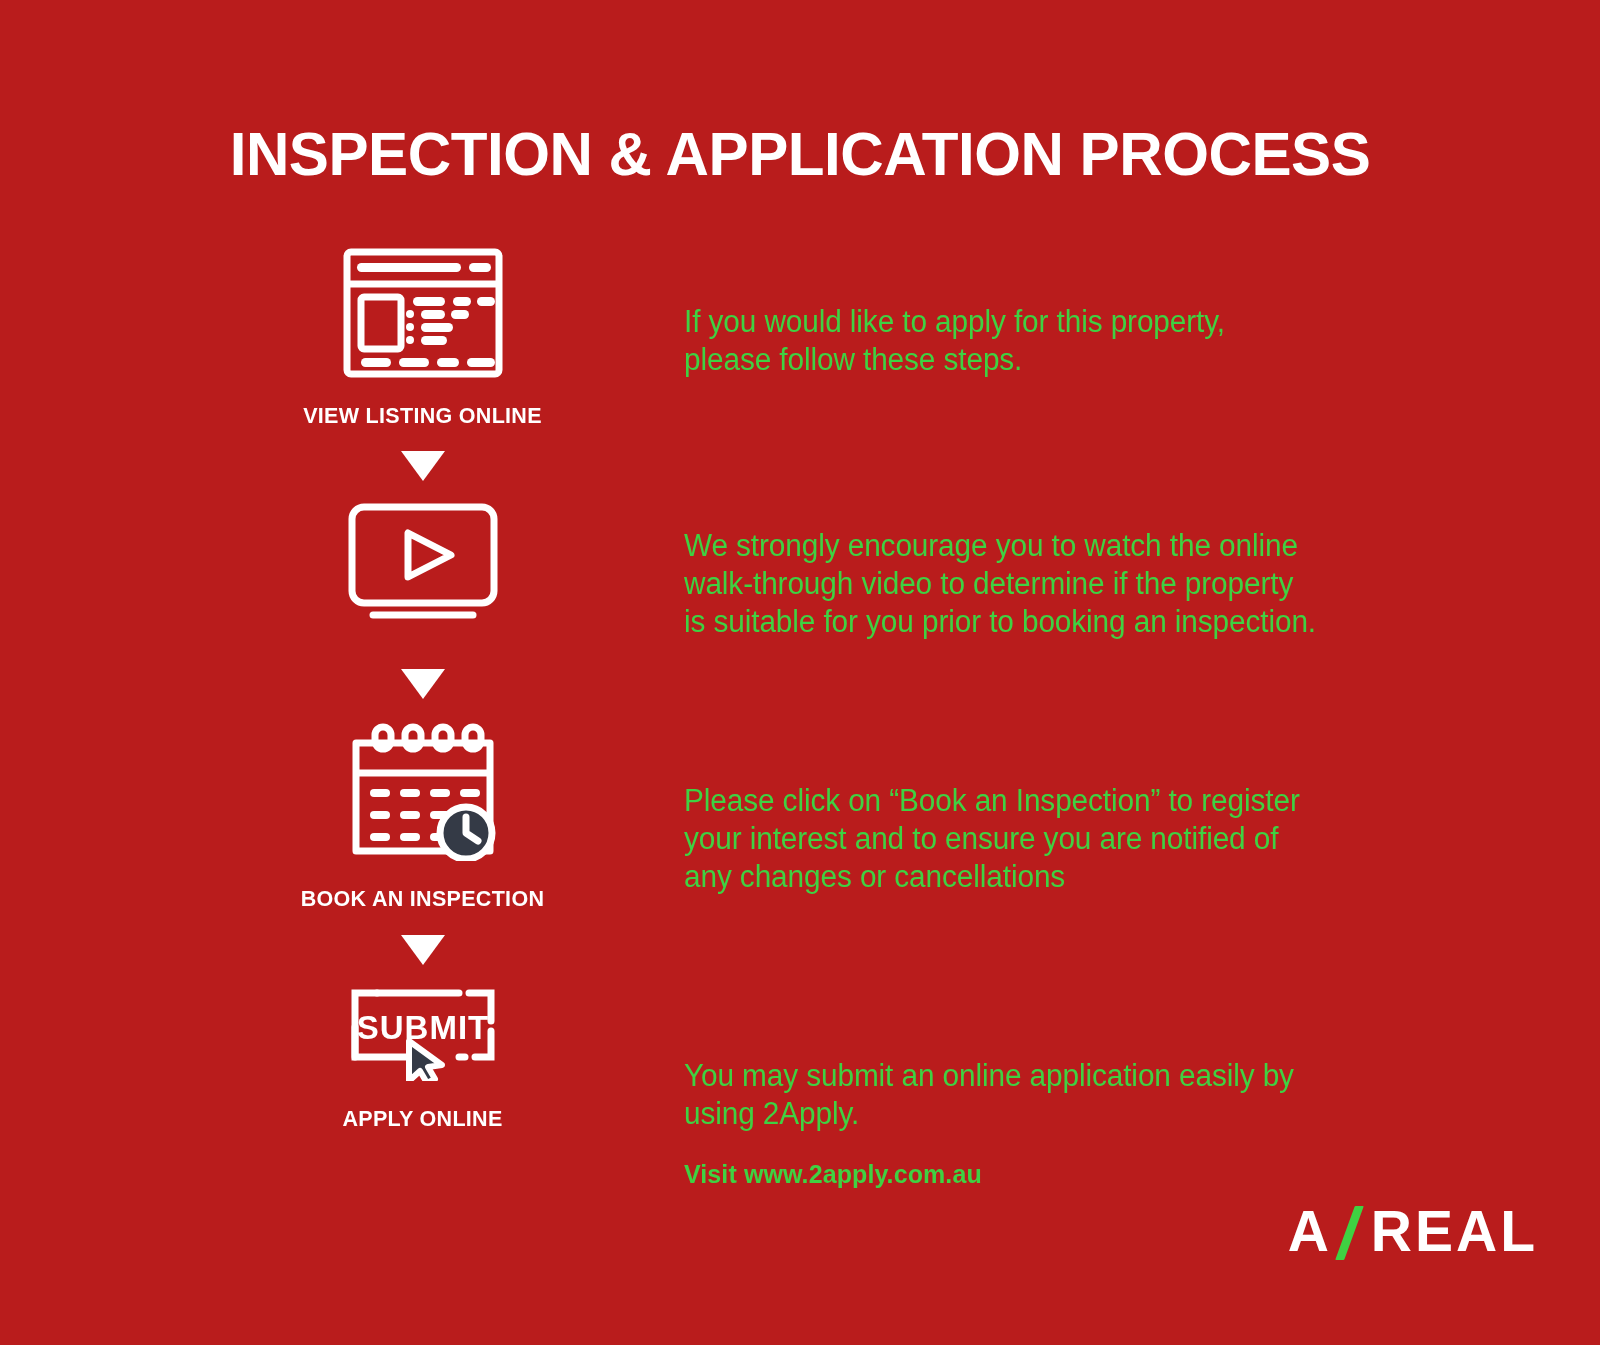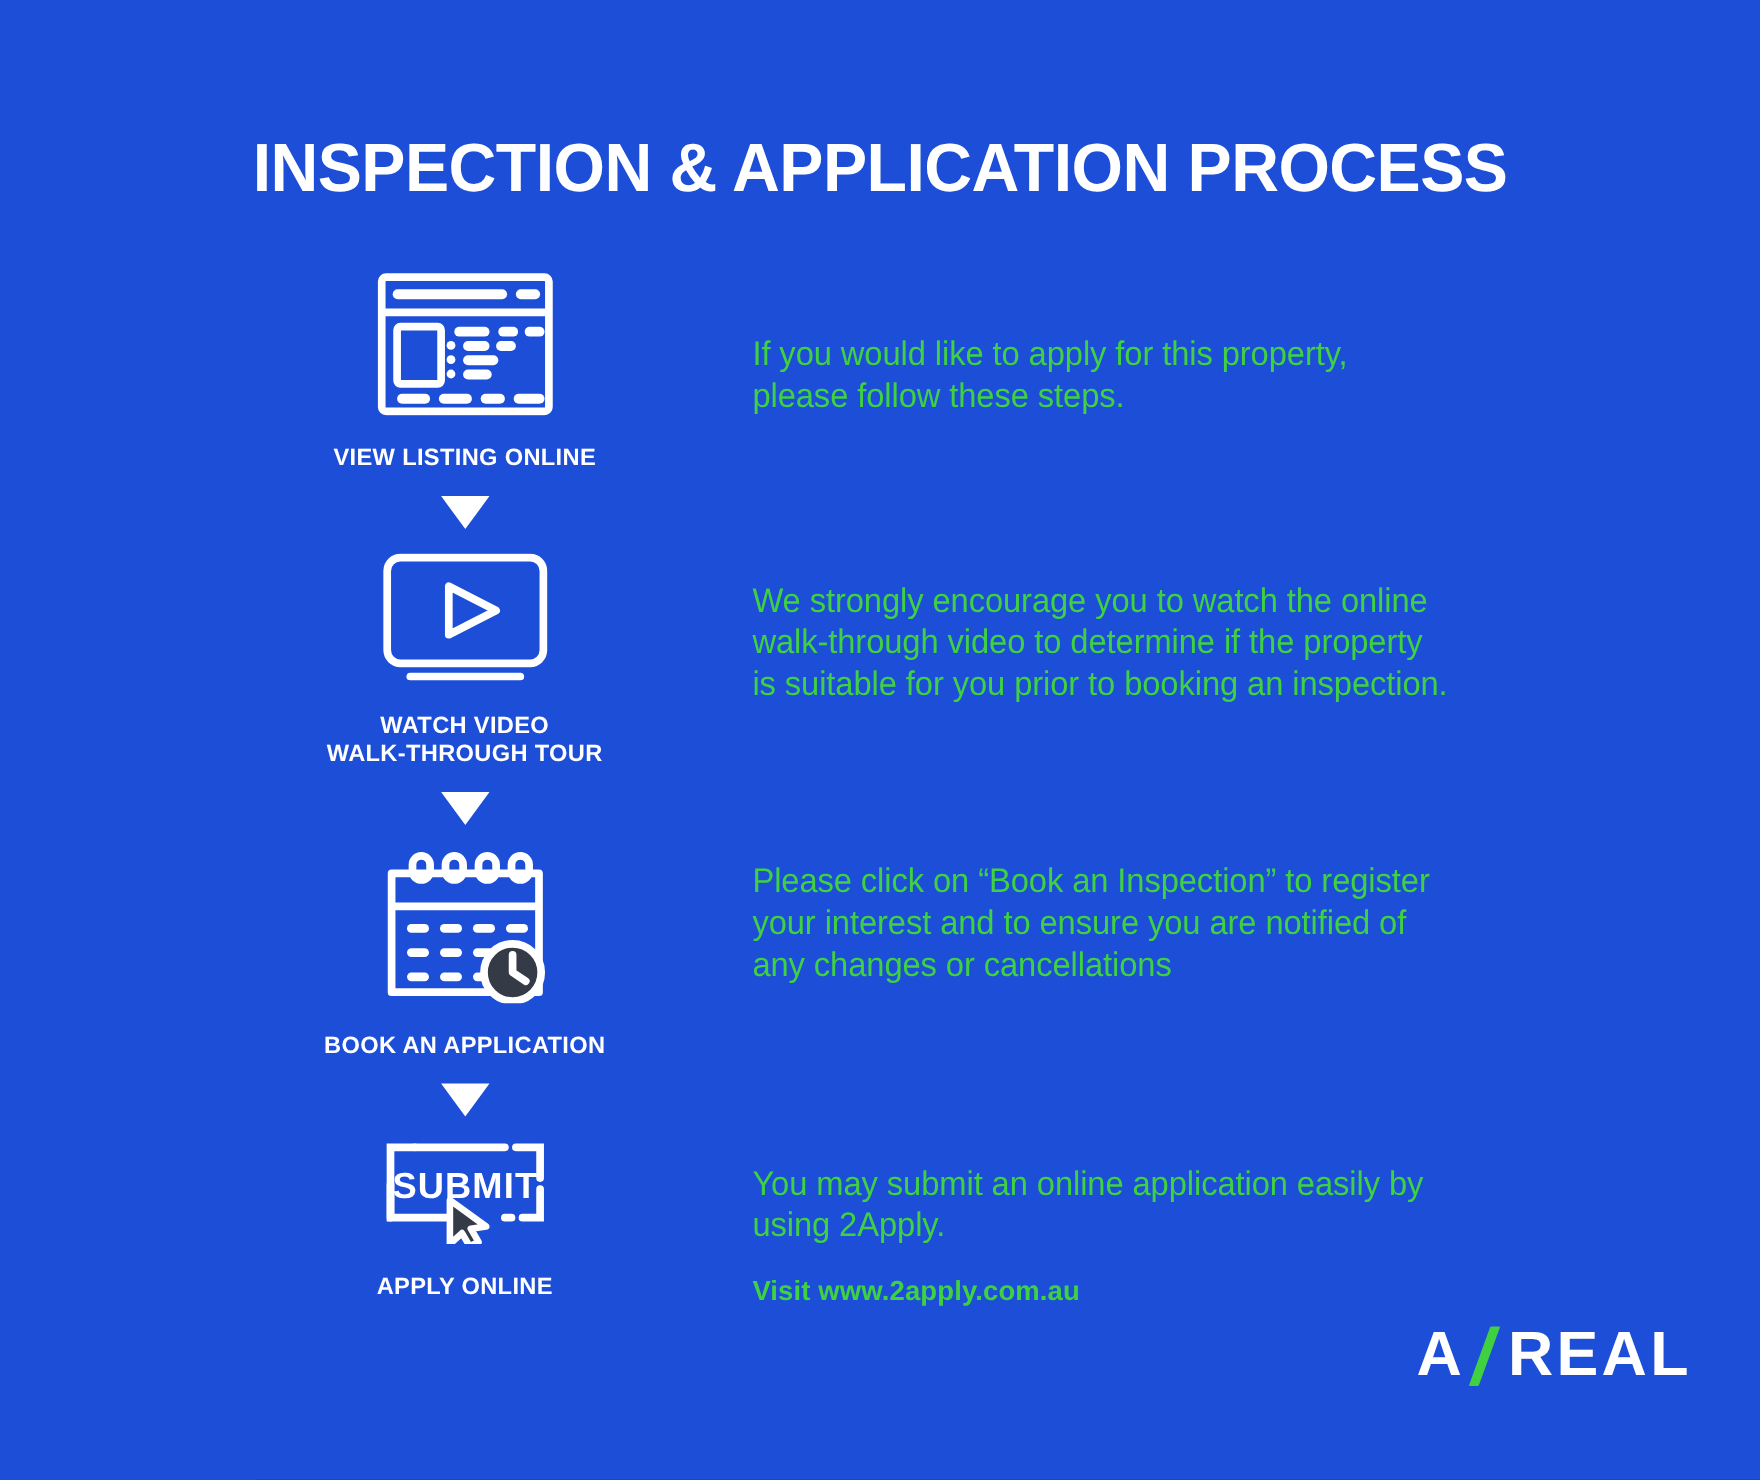--- a/index.html
+++ b/index.html
@@ -11,21 +11,21 @@
     height: 1345px;
     background: #343a46;
     font-family: "Liberation Sans", sans-serif;
     overflow: hidden;
     position: relative;
   }
   .page {
     position: relative;
     width: 1600px;
     height: 1345px;
-    background: #1d4ed8;
+    background: #b91c1c;
   }
 
   
   .title {
     position: absolute;
     left: 0;
     top: 118px;
     width: 1600px;
     text-align: center;
     color: #ffffff;
@@ -183,22 +183,20 @@
 
     <div class="step">
       <div class="icon-box">
         <svg width="150" height="118" viewBox="0 0 150 118">
           <rect x="4" y="4" width="142" height="96" rx="12" ry="12" fill="none" stroke="#ffffff" stroke-width="7"></rect>
           <path d="M60 30 L60 74 L103 52 Z" fill="none" stroke="#ffffff" stroke-width="7" stroke-linejoin="round"></path>
           <line x1="25" y1="112" x2="125" y2="112" stroke="#ffffff" stroke-width="7" stroke-linecap="round"></line>
         </svg>
       </div>
       <div class="gap-label-1"></div>
-      <div class="step-label">WATCH VIDEO
-WALK-THROUGH TOUR</div>
     </div>
 
     <div class="gap-arrow-top"></div>
     <div class="step">
       <div class="arrow"></div>
     </div>
     <div class="gap-arrow-bottom"></div>
 
     <div class="step">
       <div class="icon-box">
@@ -222,21 +220,21 @@
           <rect x="112" y="90" width="20" height="8" rx="4" fill="#ffffff"></rect>
           <rect x="22" y="112" width="20" height="8" rx="4" fill="#ffffff"></rect>
           <rect x="52" y="112" width="20" height="8" rx="4" fill="#ffffff"></rect>
           <rect x="82" y="112" width="20" height="8" rx="4" fill="#ffffff"></rect>
 
           <circle cx="118" cy="112" r="26" fill="#343a46" stroke="#ffffff" stroke-width="7"></circle>
           <path d="M118 96 L118 112 L130 120" fill="none" stroke="#ffffff" stroke-width="7" stroke-linecap="round" stroke-linejoin="round"></path>
         </svg>
       </div>
       <div class="gap-label-1"></div>
-      <div class="step-label">BOOK AN APPLICATION</div>
+      <div class="step-label">BOOK AN INSPECTION</div>
     </div>
 
     <div class="gap-arrow-top"></div>
     <div class="step">
       <div class="arrow"></div>
     </div>
     <div class="gap-arrow-bottom"></div>
 
     <div class="step">
       <div class="icon-box">

